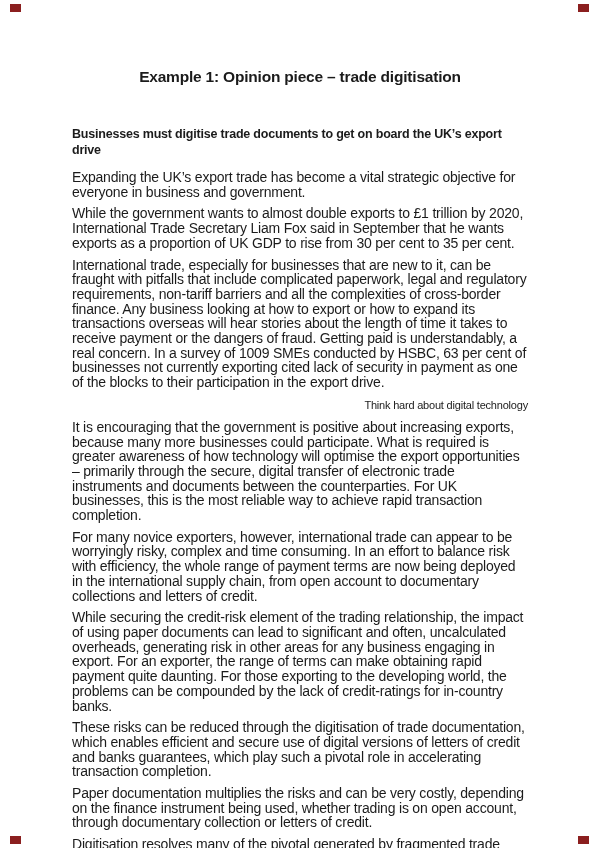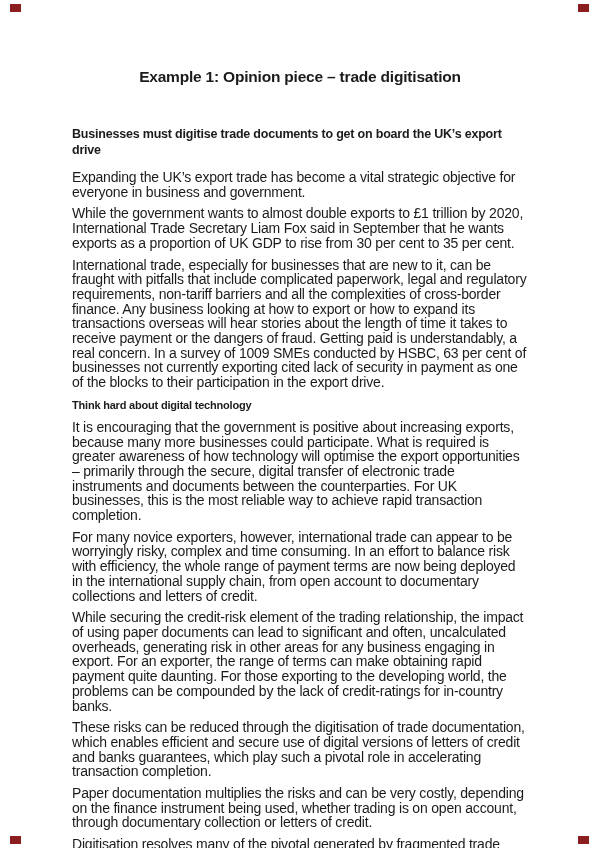--- a/index.html
+++ b/index.html
@@ -56,25 +56,26 @@
   }
   .content p {
     font-size: 14px;
     letter-spacing: -0.2px;
     line-height: 14.7px;
     margin-bottom: 7px;
     text-align: left;
   }
   .section-heading {
     font-size: 11px;
-    font-weight: bold;
+    font-weight: normal;
     letter-spacing: -0.2px;
     line-height: 15px;
     margin-bottom: 7px;
     padding-top: 1px;
+    text-align: right;
   }
 </style>
 </head>
 <body>
 
 <div class="page">
 
   <div class="corner-marker tl"></div>
   <div class="corner-marker tr"></div>
   <div class="corner-marker bl"></div>

